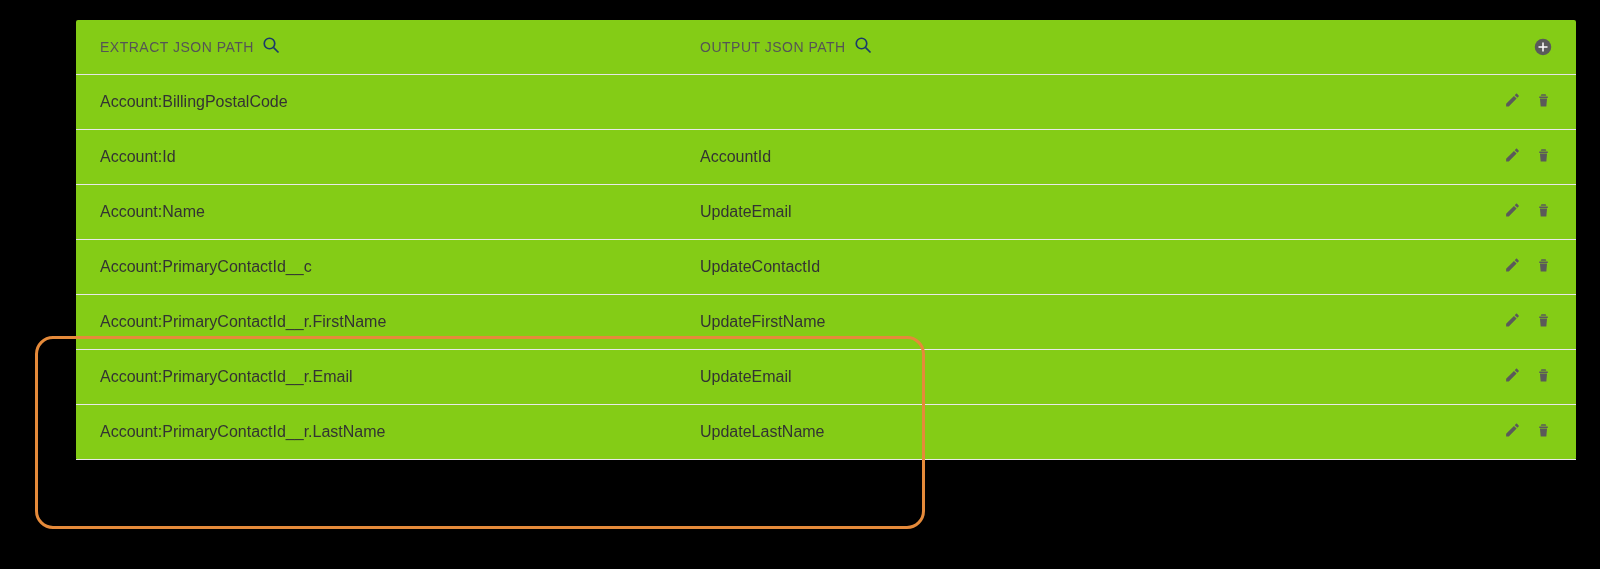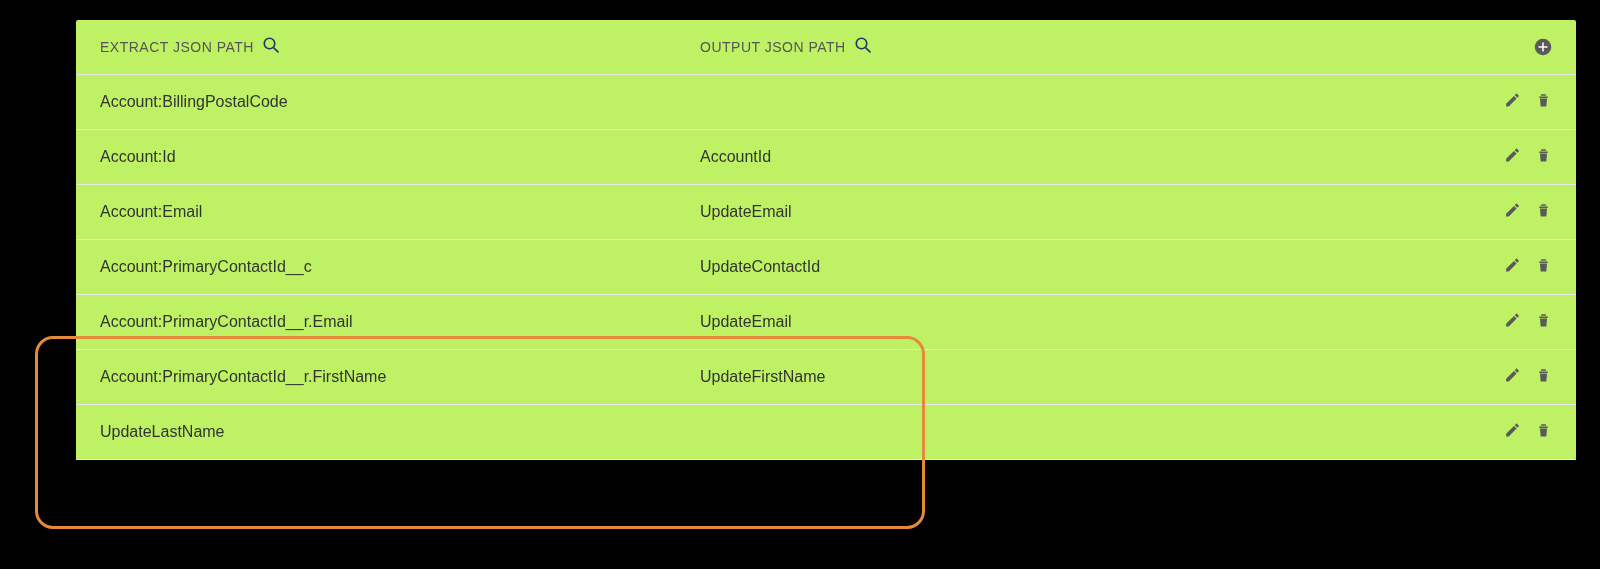--- a/index.html
+++ b/index.html
@@ -9,21 +9,21 @@
     }
     body {
       background: #000;
       font-family: -apple-system, BlinkMacSystemFont, 'Segoe UI', Arial, sans-serif;
       width: 1600px;
       height: 569px;
       position: relative;
       padding: 20px 0;
     }
     .panel {
-      background: #bef264;
+      background: #84cc16;
       position: absolute;
       left: 76px;
       right: 24px;
       top: 20px;
       border-radius: 2px;
     }
     .header-row {
       display: flex;
       align-items: center;
       padding: 16px 24px;
@@ -173,21 +173,21 @@
             </svg>
       </span>
       <span>
         <svg class="action-icon" viewBox="0 0 24 24">
               <path d="M6 7h12v2H6V7zm1 3h10l-1 11H8L7 10zm2-6h6l1 2H8l1-2z"></path>
             </svg>
       </span>
     </div>
   </div>
       <div class="data-row">
-    <span class="extract-val">Account:Email</span>
+    <span class="extract-val">Account:Name</span>
     <span class="output-val">UpdateEmail</span>
     <div class="row-actions">
       <span>
         <svg class="action-icon" viewBox="0 0 24 24">
               <path d="M3 17.25V21h3.75L17.81 9.94l-3.75-3.75L3 17.25zM20.71 7.04c.39-.39.39-1.02 0-1.41l-2.34-2.34c-.39-.39-1.02-.39-1.41 0l-1.83 1.83 3.75 3.75 1.83-1.83z"></path>
             </svg>
       </span>
       <span>
         <svg class="action-icon" viewBox="0 0 24 24">
               <path d="M6 7h12v2H6V7zm1 3h10l-1 11H8L7 10zm2-6h6l1 2H8l1-2z"></path>
@@ -205,52 +205,53 @@
             </svg>
       </span>
       <span>
         <svg class="action-icon" viewBox="0 0 24 24">
               <path d="M6 7h12v2H6V7zm1 3h10l-1 11H8L7 10zm2-6h6l1 2H8l1-2z"></path>
             </svg>
       </span>
     </div>
   </div>
       <div class="data-row">
+    <span class="extract-val">Account:PrimaryContactId__r.FirstName</span>
+    <span class="output-val">UpdateFirstName</span>
+    <div class="row-actions">
+      <span>
+        <svg class="action-icon" viewBox="0 0 24 24">
+              <path d="M3 17.25V21h3.75L17.81 9.94l-3.75-3.75L3 17.25zM20.71 7.04c.39-.39.39-1.02 0-1.41l-2.34-2.34c-.39-.39-1.02-.39-1.41 0l-1.83 1.83 3.75 3.75 1.83-1.83z"></path>
+            </svg>
+      </span>
+      <span>
+        <svg class="action-icon" viewBox="0 0 24 24">
+              <path d="M6 7h12v2H6V7zm1 3h10l-1 11H8L7 10zm2-6h6l1 2H8l1-2z"></path>
+            </svg>
+      </span>
+    </div>
+  </div>
+      <div class="data-row">
     <span class="extract-val">Account:PrimaryContactId__r.Email</span>
     <span class="output-val">UpdateEmail</span>
     <div class="row-actions">
       <span>
         <svg class="action-icon" viewBox="0 0 24 24">
               <path d="M3 17.25V21h3.75L17.81 9.94l-3.75-3.75L3 17.25zM20.71 7.04c.39-.39.39-1.02 0-1.41l-2.34-2.34c-.39-.39-1.02-.39-1.41 0l-1.83 1.83 3.75 3.75 1.83-1.83z"></path>
             </svg>
       </span>
       <span>
         <svg class="action-icon" viewBox="0 0 24 24">
               <path d="M6 7h12v2H6V7zm1 3h10l-1 11H8L7 10zm2-6h6l1 2H8l1-2z"></path>
             </svg>
       </span>
     </div>
   </div>
       <div class="data-row">
-    <span class="extract-val">Account:PrimaryContactId__r.FirstName</span>
-    <span class="output-val">UpdateFirstName</span>
-    <div class="row-actions">
-      <span>
-        <svg class="action-icon" viewBox="0 0 24 24">
-              <path d="M3 17.25V21h3.75L17.81 9.94l-3.75-3.75L3 17.25zM20.71 7.04c.39-.39.39-1.02 0-1.41l-2.34-2.34c-.39-.39-1.02-.39-1.41 0l-1.83 1.83 3.75 3.75 1.83-1.83z"></path>
-            </svg>
-      </span>
-      <span>
-        <svg class="action-icon" viewBox="0 0 24 24">
-              <path d="M6 7h12v2H6V7zm1 3h10l-1 11H8L7 10zm2-6h6l1 2H8l1-2z"></path>
-            </svg>
-      </span>
-    </div>
-  </div>
-      <div class="data-row">
+    <span class="extract-val">Account:PrimaryContactId__r.LastName</span>
     <span class="output-val">UpdateLastName</span>
     <div class="row-actions">
       <span>
         <svg class="action-icon" viewBox="0 0 24 24">
               <path d="M3 17.25V21h3.75L17.81 9.94l-3.75-3.75L3 17.25zM20.71 7.04c.39-.39.39-1.02 0-1.41l-2.34-2.34c-.39-.39-1.02-.39-1.41 0l-1.83 1.83 3.75 3.75 1.83-1.83z"></path>
             </svg>
       </span>
       <span>
         <svg class="action-icon" viewBox="0 0 24 24">
               <path d="M6 7h12v2H6V7zm1 3h10l-1 11H8L7 10zm2-6h6l1 2H8l1-2z"></path>

